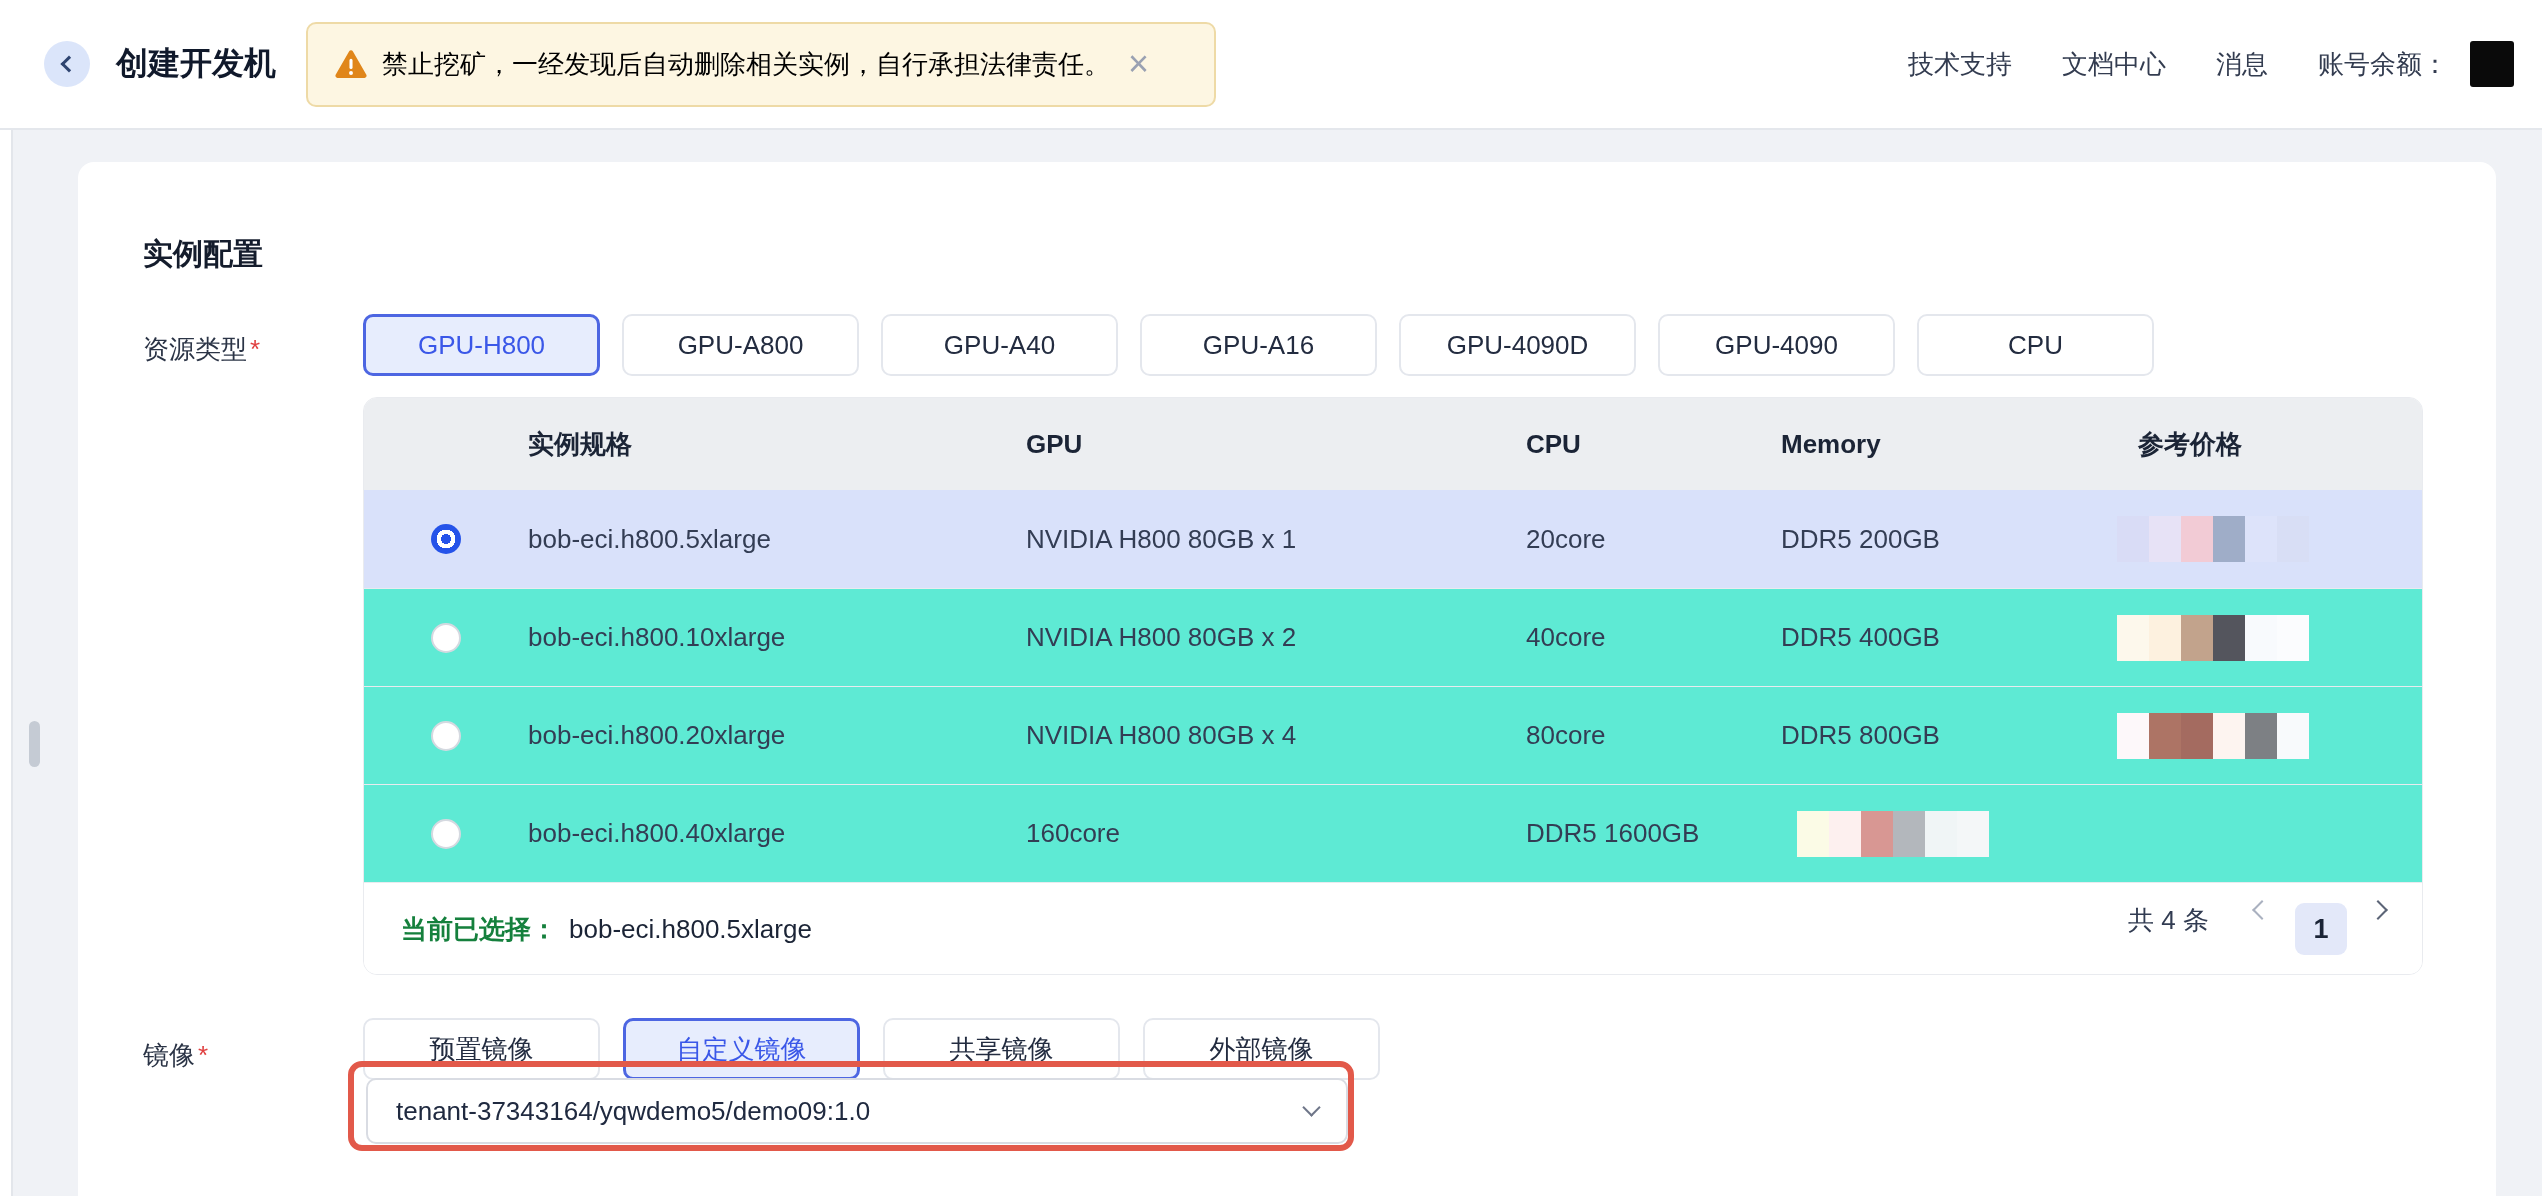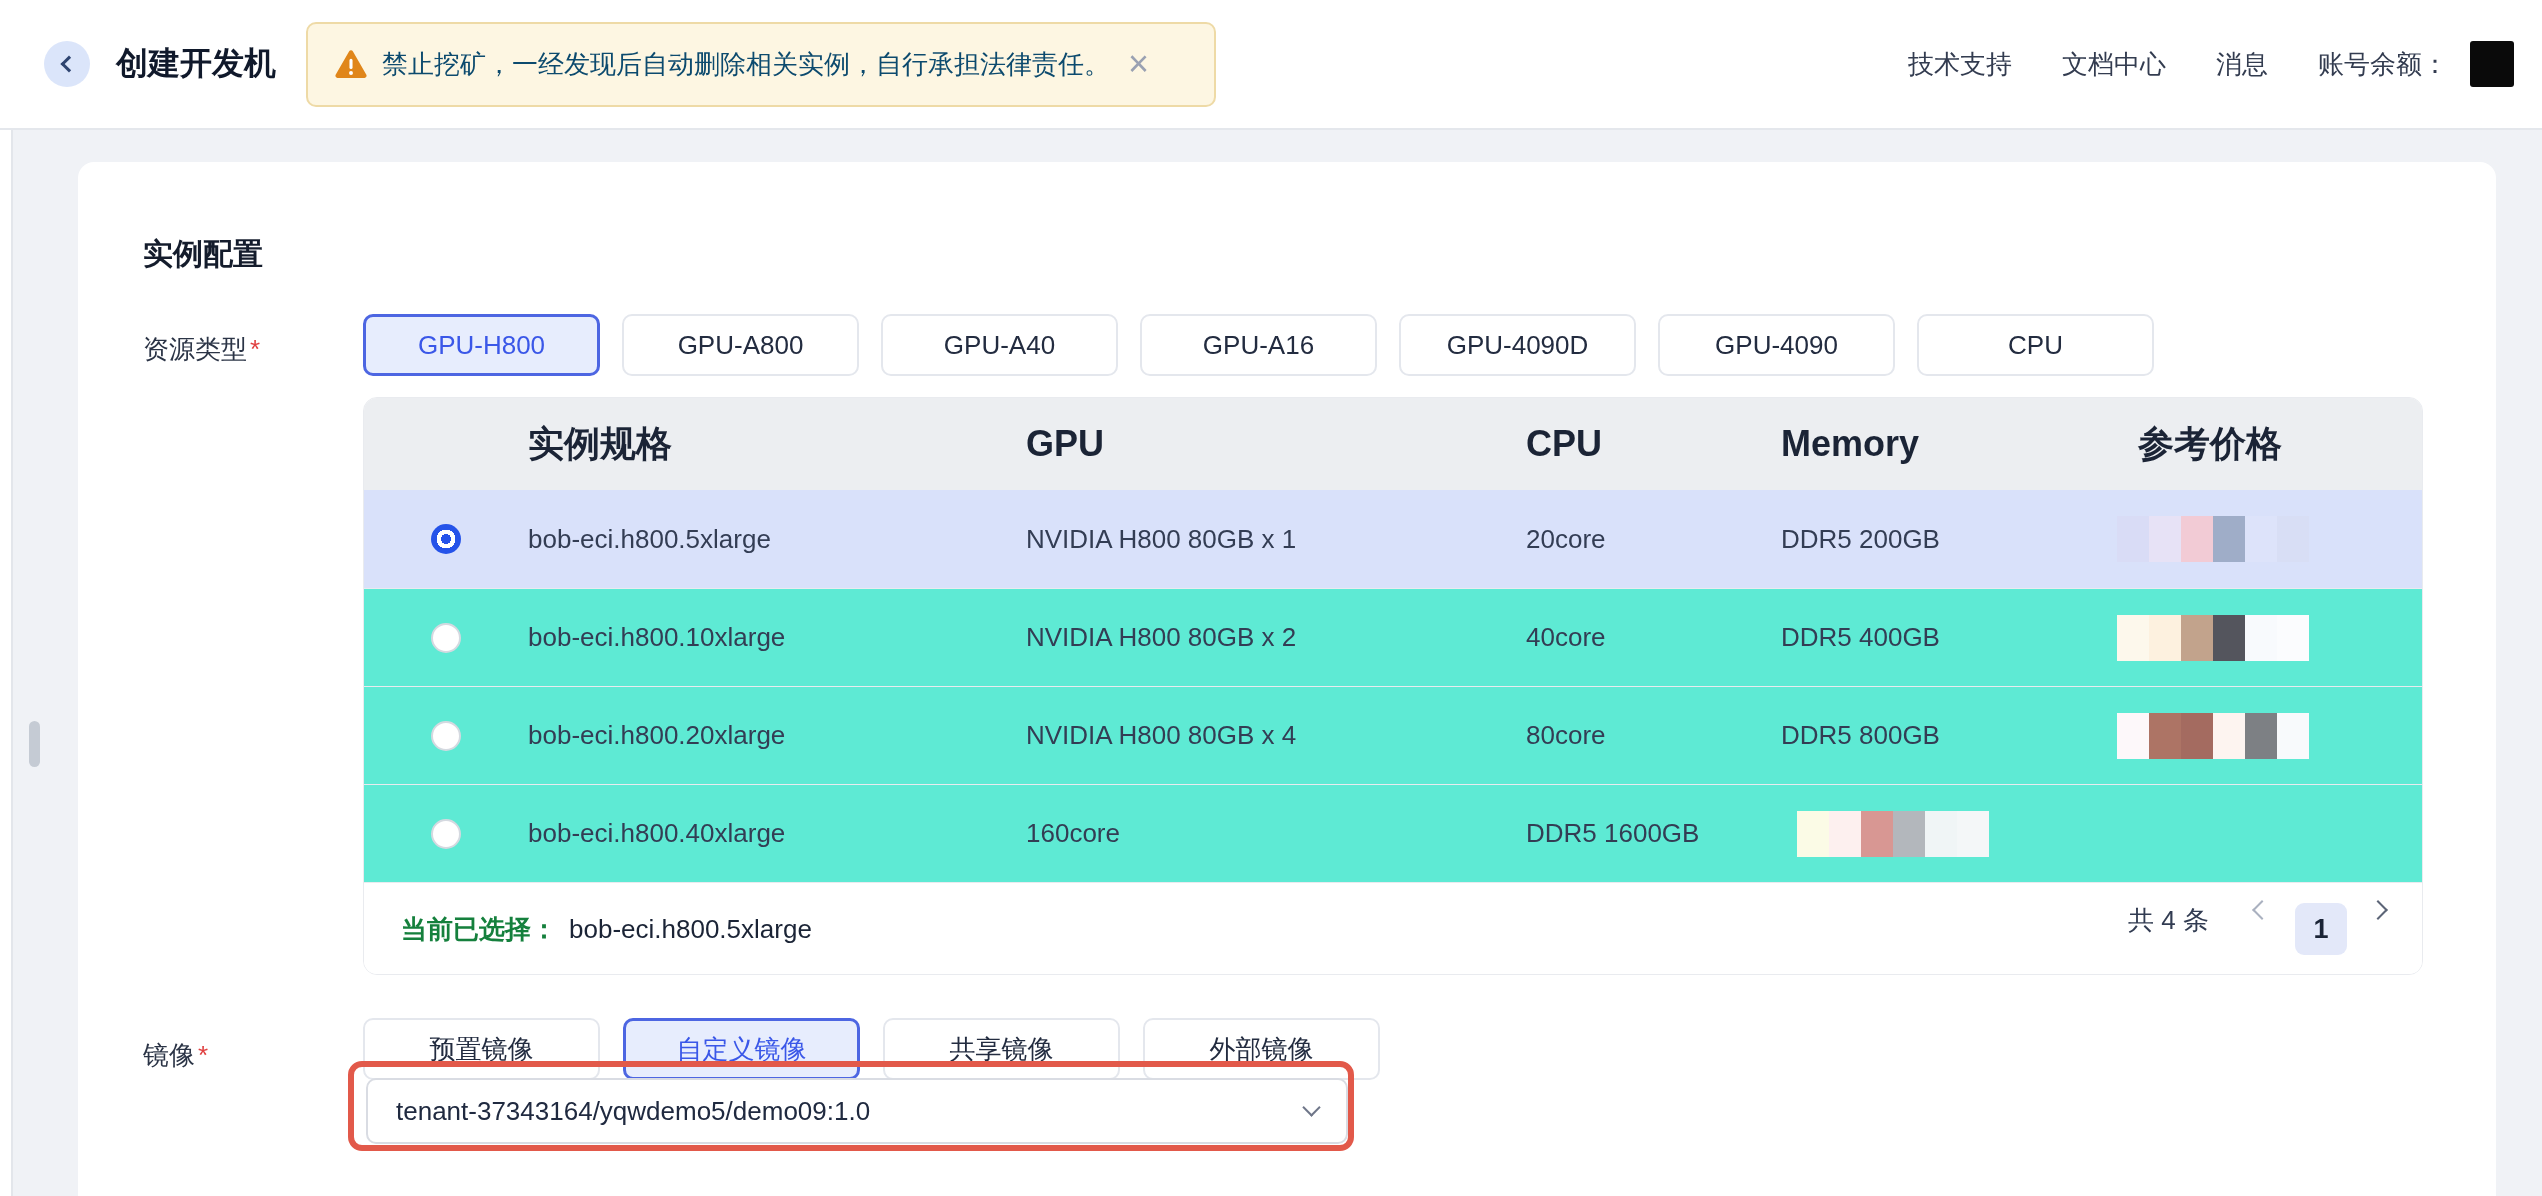--- a/index.html
+++ b/index.html
@@ -31,21 +31,21 @@
     display:flex; align-items:center; justify-content:space-between;
     padding:0 24px; font-size:26px; color:#2a3142; cursor:pointer; flex:0 0 auto;
   }
   .caret-down { width:13px; height:13px; border-right:2.5px solid #6f7689; border-bottom:2.5px solid #6f7689; transform:rotate(45deg); margin-top:-7px; }
 
   .warn-banner {
     margin-left:30px; height:85px; width:910px; background:#fdf6e2;
     border:2px solid #eedaa6; border-radius:10px;
     display:flex; align-items:center; padding:0 26px; flex:0 0 auto;
   }
-  .warn-text { font-size:26px; color:#0c4a6e; margin-left:14px; white-space:nowrap; }
+  .warn-text { font-size:26px; color:#000000; margin-left:14px; white-space:nowrap; }
   .warn-close { font-size:36px; color:#9aa1b2; margin-left:18px; cursor:pointer; line-height:1; }
 
   .top-right { margin-left:auto; display:flex; align-items:center; gap:50px; }
   .top-link { font-size:26px; color:#333c50; cursor:pointer; white-space:nowrap; }
   .balance-label { font-size:26px; color:#333c50; white-space:nowrap; }
   .balance-redacted { width:44px; height:46px; background:#0a0a0a; border-radius:3px; margin-left:22px; }
 
   
   .left-strip { position:absolute; left:0; top:130px; width:13px; height:1066px; background:#fff; border-right:2px solid #e3e6eb; }
   .scroll-thumb { position:absolute; left:29px; top:721px; width:11px; height:46px; border-radius:6px; background:#c5cbd4; }
@@ -70,21 +70,21 @@
     font-size:26px; color:#232c40; cursor:pointer; white-space:nowrap;
   }
   .pill.selected { border:3px solid #4d66e2; background:#e7edfd; color:#3a57e8; font-weight:500; }
 
   
   .spec-table {
     position:absolute; left:285px; top:235px; width:2060px; height:578px;
     border:1px solid #e9ebef; border-radius:14px; overflow:hidden; background:#fff;
   }
   .t-grid { display:grid; grid-template-columns:164px 498px 500px 255px 320px 323px; align-items:center; }
-  .t-head { height:92px; background:#eceef1; font-size:36px; font-weight:600; color:#1b2436; }
+  .t-head { height:92px; background:#eceef1; font-size:26px; font-weight:600; color:#1b2436; }
   .t-row { height:98px; font-size:26px; color:#333d54; background:#5eead4; border-top:1px solid #e9ebef; cursor:pointer; }
   .t-row.selected { background:#d9e1fa; border-top:none; }
   .t-head .cell-price { padding-left:37px; }
   .radio-cell { display:flex; align-items:center; justify-content:center; }
   .radio { width:30px; height:30px; border-radius:50%; background:#fff; border:2px solid #d5d9e0; }
   .radio.checked {
     border:none;
     background:radial-gradient(circle at 50% 50%, #2553e9 0 5px, #ffffff 5px 9.5px, #2553e9 9.5px 100%);
   }
   .price-blocks { display:flex; padding-left:16px; }

